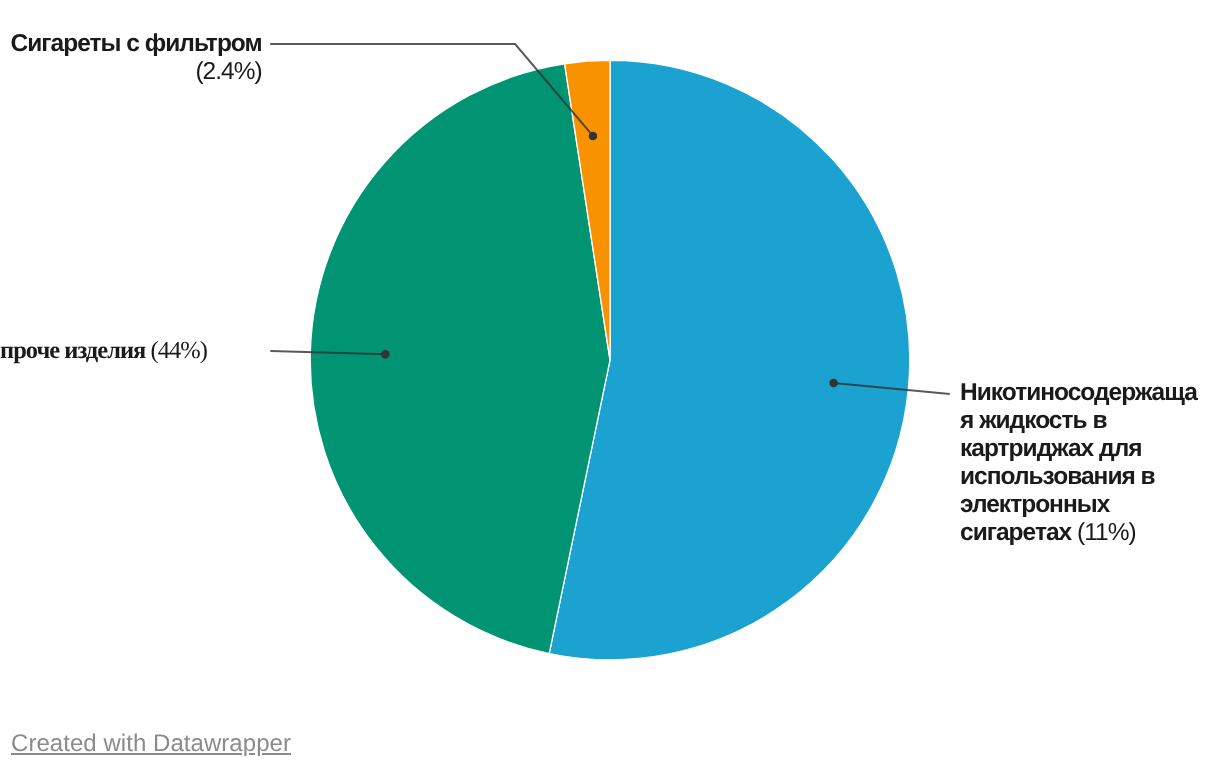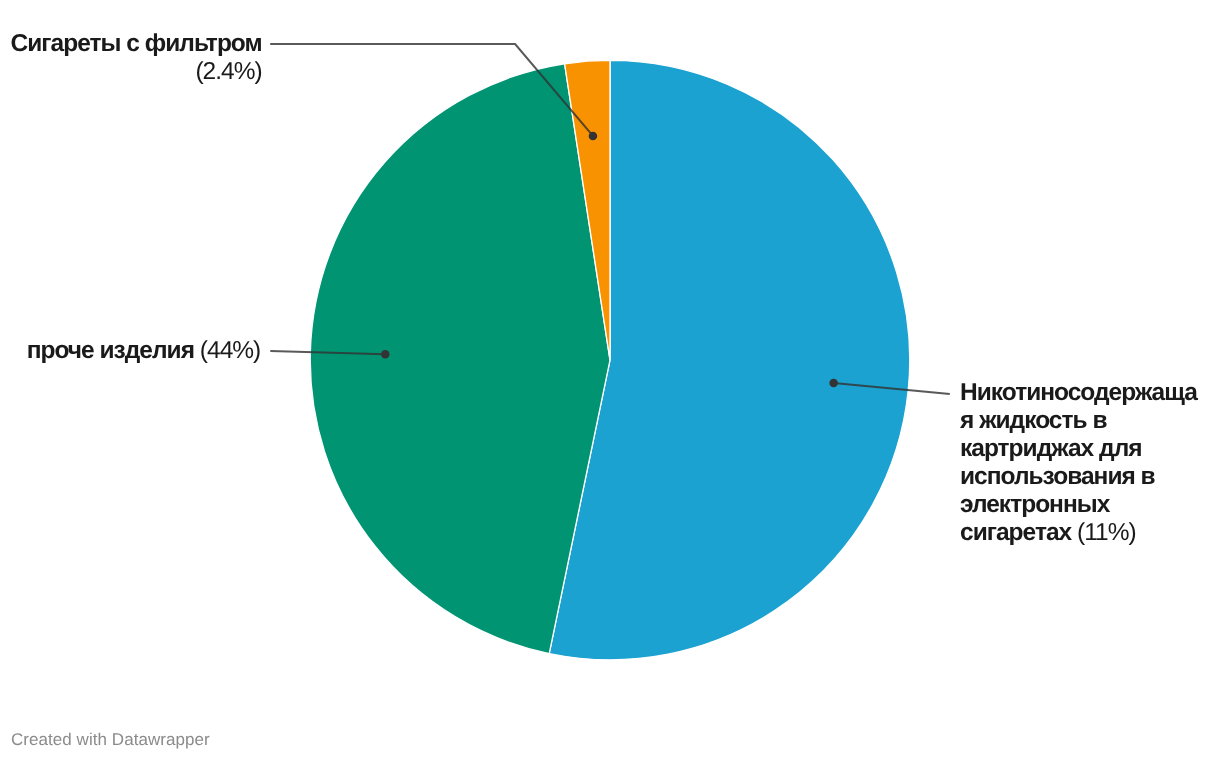--- a/index.html
+++ b/index.html
@@ -25,23 +25,24 @@
     line-height:28px;
     font-weight:700;
     word-break:break-word;
   }
   .pct { font-weight:400; }
   .footer {
     position:absolute;
     will-change:transform;
     transform:translateZ(0);
     color:#8b8b8b;
-    font-size:17px;
+    font-size:24px;
     letter-spacing:0.05px;
     font-weight:400;
+    text-decoration:underline;
   }
 </style>
 </head>
 <body>
 
 <div id="chart-root">
   <svg class="pie-svg" width="1220" height="766">
     <g id="slices">
         <path d="M 610 360.05 L 610 60.30000000000001 A 299.75 299.75 0 1 1 549.2145082168855 653.5720374838743 Z" fill="#1ba2d0" stroke="#ffffff" stroke-width="1.3"></path>
         <path d="M 610 360.05 L 549.2145082168855 653.5720374838743 A 299.75 299.75 0 0 1 564.5975129805372 63.75846000527196 Z" fill="#009473" stroke="#ffffff" stroke-width="1.3"></path>
@@ -55,21 +56,21 @@
         <path d="M 270.2 44 L 515.1 44 L 592.924743340854 135.88689918660947" fill="none" stroke="#333333" stroke-width="2" stroke-opacity="0.81"></path>
         <circle cx="592.924743340854" cy="135.88689918660947" r="4.25" fill="#333333"></circle>
       </g>
   </svg>
 
   <div class="label" id="lab-orange" style="left:2px; top:29.8px; width:259.7px; text-align:right;">
     <span>Сигареты с фильтром</span>
     <span class="pct">(2.4%)</span>
   </div>
 
-  <div class="label" id="lab-green" style="left:0px; top:336.6px; width:260.3px; text-align:right;">
+  <div class="label" id="lab-green" style="left:0px; top:336.6px; width:260.3px; font-family:Liberation Serif, serif;">
     <span>проче изделия</span>
     <span class="pct">(44%)</span>
   </div>
 
   <div class="label" id="lab-blue" style="left:960px; top:378.5px; width:246px; text-align:left;">
     <span>Никотиносодержащая жидкость в картриджах для использования в электронных сигаретах</span>
     <span class="pct">(11%)</span>
   </div>
 
   <div class="footer" style="left:11px; top:730.2px;">Created with Datawrapper</div>

